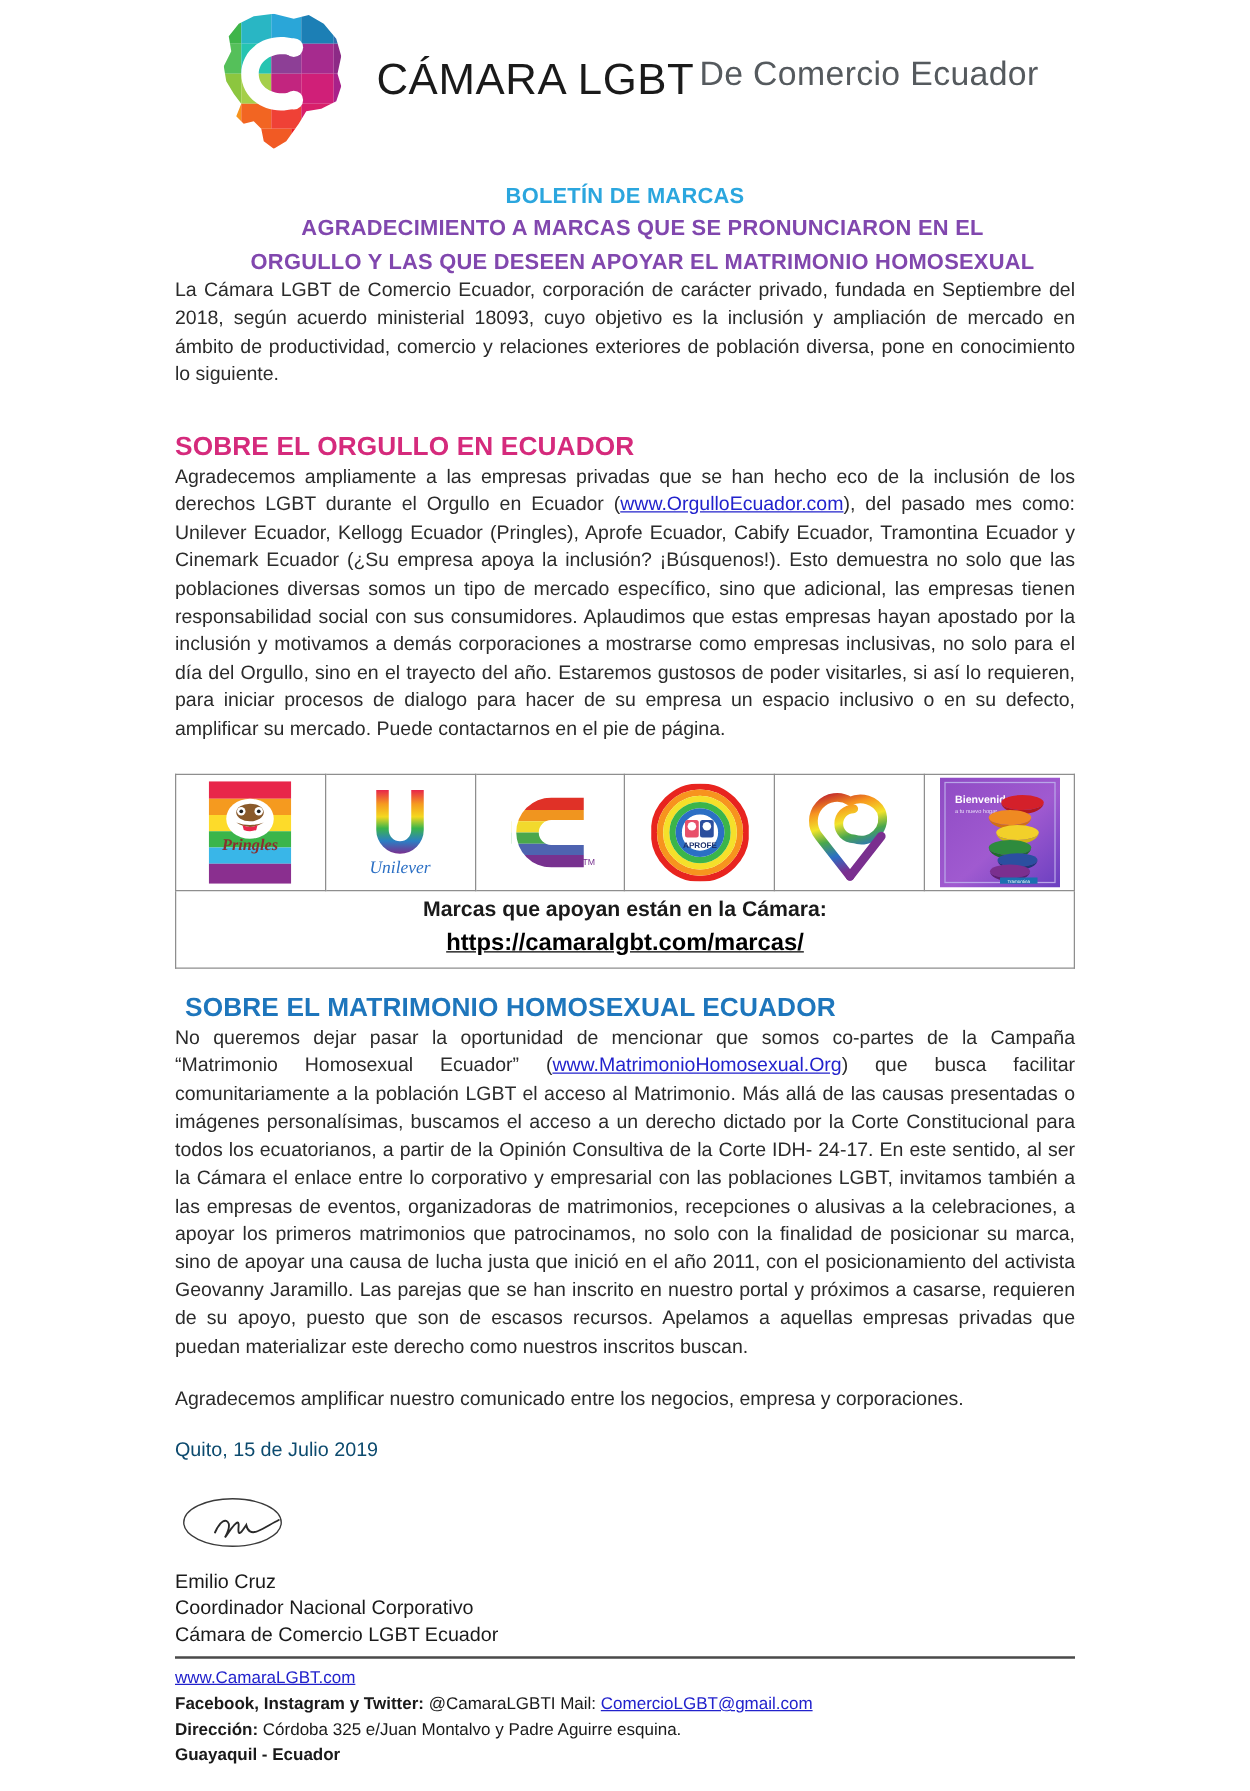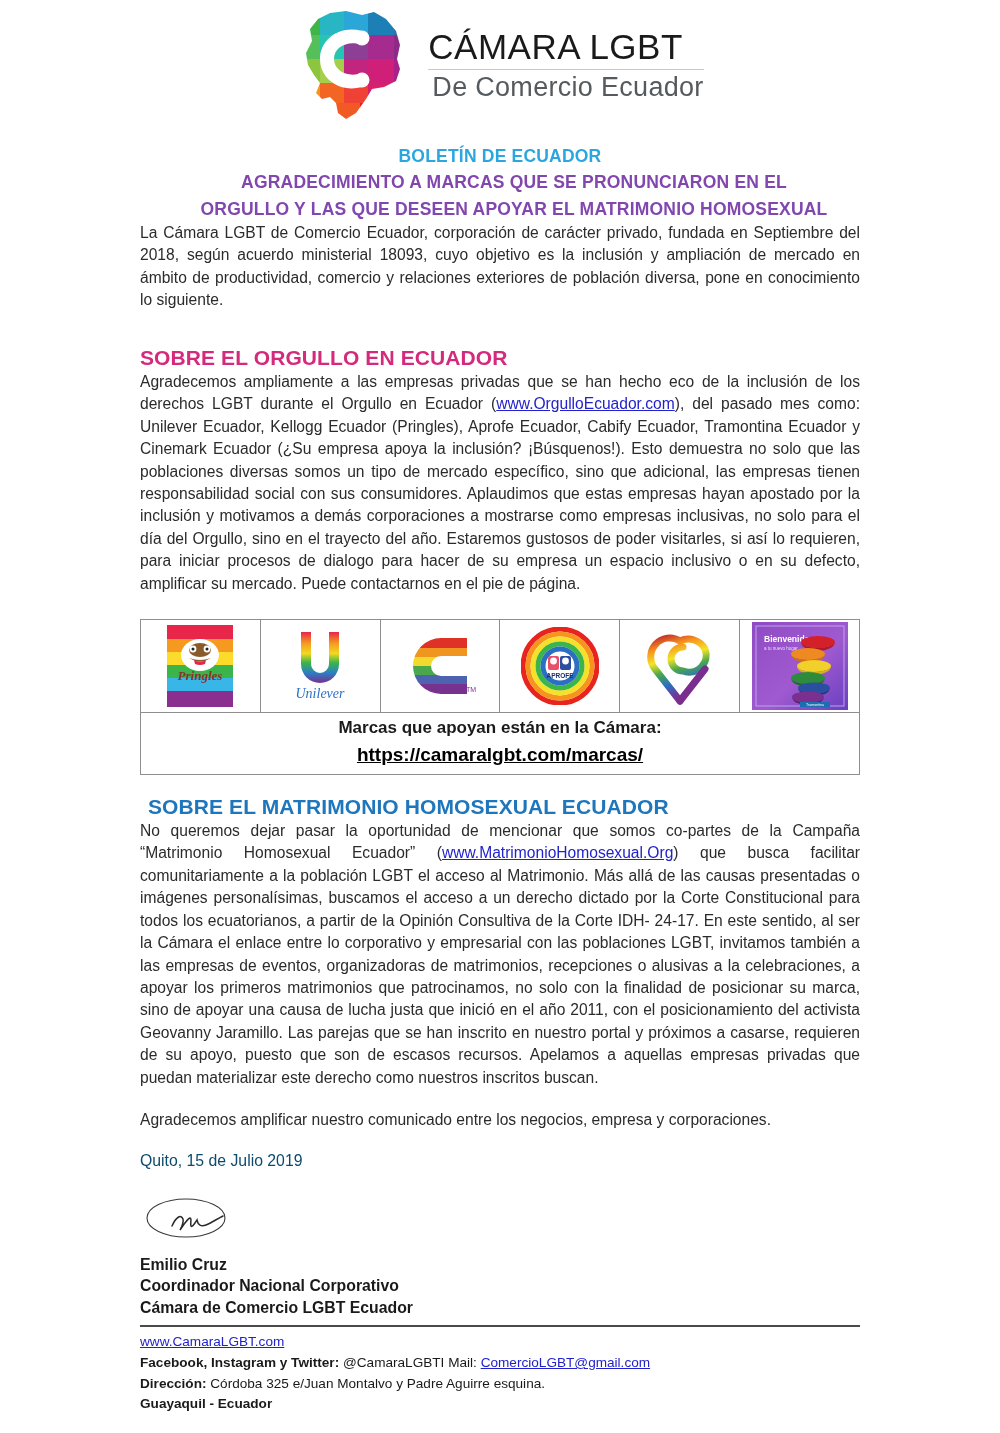--- a/index.html
+++ b/index.html
@@ -33,21 +33,21 @@
     box-sizing: border-box;
   }
   .logo-mark {
     width: 118px;
     height: 112px;
     flex: 0 0 auto;
     position: relative;
   }
   .logo-words {
     display: flex;
-    flex-direction: column;
+    flex-direction: row;
     justify-content: center;
     line-height: 1;
   }
   .logo-title {
     font-size: 35px;
     font-weight: 400;
     letter-spacing: 0.5px;
     color: #1a1a1a;
     padding-bottom: 3px;
   }
@@ -162,21 +162,21 @@
 
   
   .signoff-date {
     font-size: 15.8px;
     font-weight: normal;
     color: #0c4a6e;
   }
   .sig-img { margin: 22px 0 6px 4px; }
   .signer {
     font-size: 15.8px;
-    font-weight: bold;
+    font-weight: normal;
     line-height: 1.38;
     color: #1a1a1a;
   }
 
   
   .footer {
     position: absolute;
     left: 140px;
     right: 140px;
     bottom: 18px;
@@ -250,21 +250,21 @@
       </svg>
     </div>
     <div class="logo-words">
       <div class="logo-title">CÁMARA LGBT</div>
       <div class="logo-rule"></div>
       <div class="logo-sub">De Comercio Ecuador</div>
     </div>
   </div>
 
   <div class="headline-wrap">
-    <div class="headline-kicker">BOLETÍN DE ECUADOR</div>
+    <div class="headline-kicker">BOLETÍN DE MARCAS</div>
     <div class="headline-main">AGRADECIMIENTO A MARCAS QUE SE PRONUNCIARON EN EL</div>
     <div class="headline-main">ORGULLO Y LAS QUE DESEEN APOYAR EL MATRIMONIO HOMOSEXUAL</div>
   </div>
 
   <div class="body-col">
     <p class="txt intro">La Cámara LGBT de Comercio Ecuador, corporación de carácter privado, fundada en Septiembre del 2018, según acuerdo ministerial 18093, cuyo objetivo es la inclusión y ampliación de mercado en ámbito de productividad, comercio y relaciones exteriores de población diversa, pone en conocimiento lo siguiente.</p>
 
     <div class="gap-lg"></div>
 
     <div class="sec-head pink">SOBRE EL ORGULLO EN ECUADOR</div>

